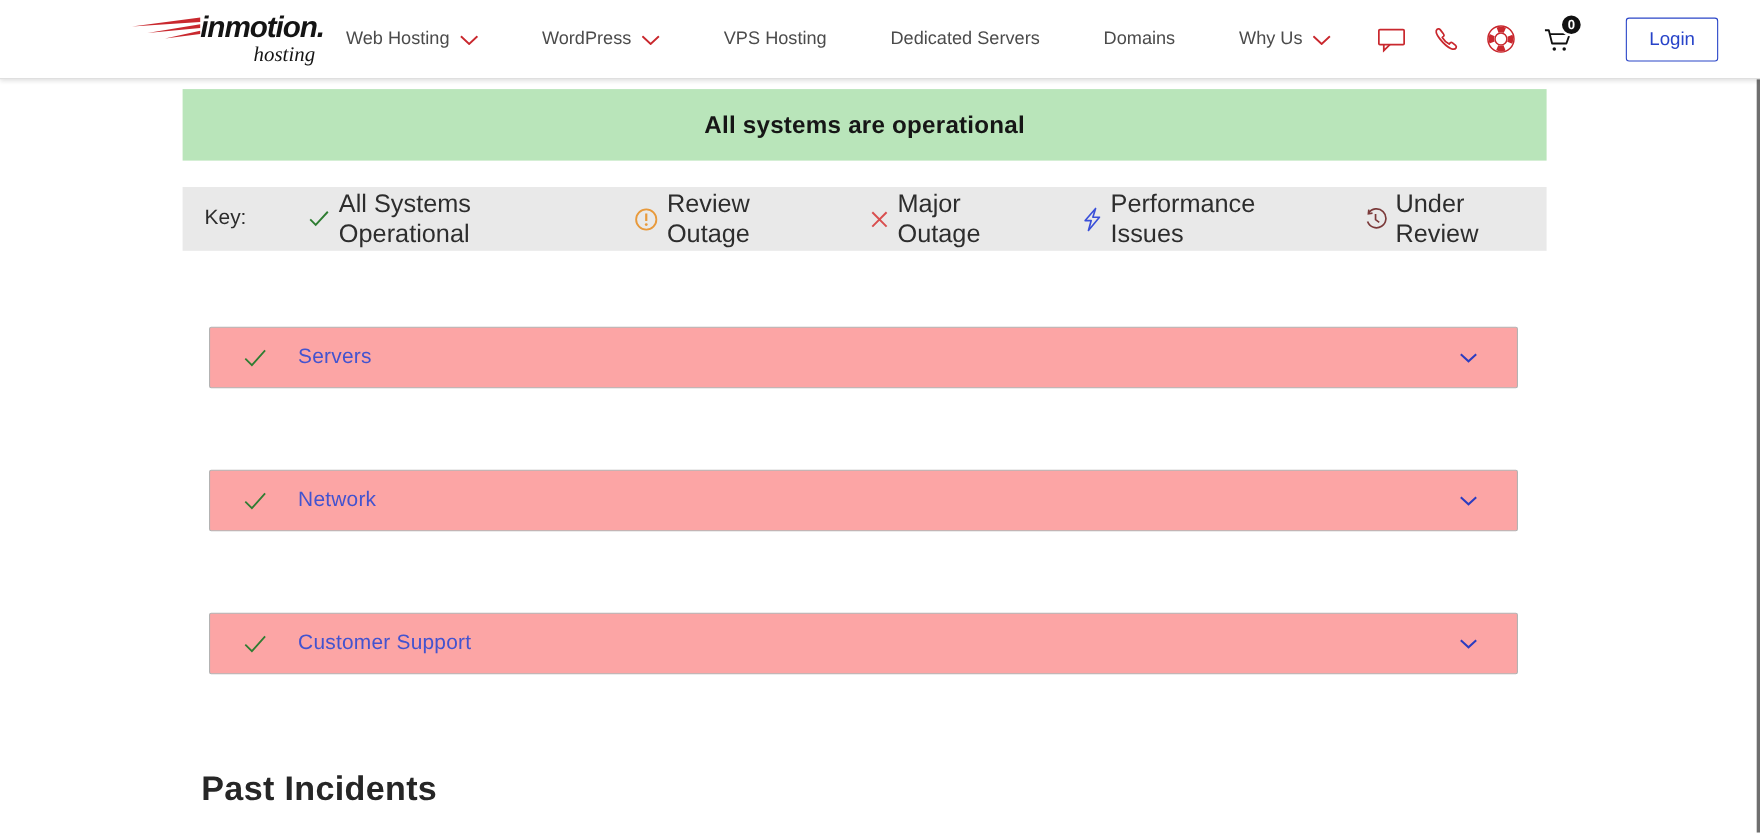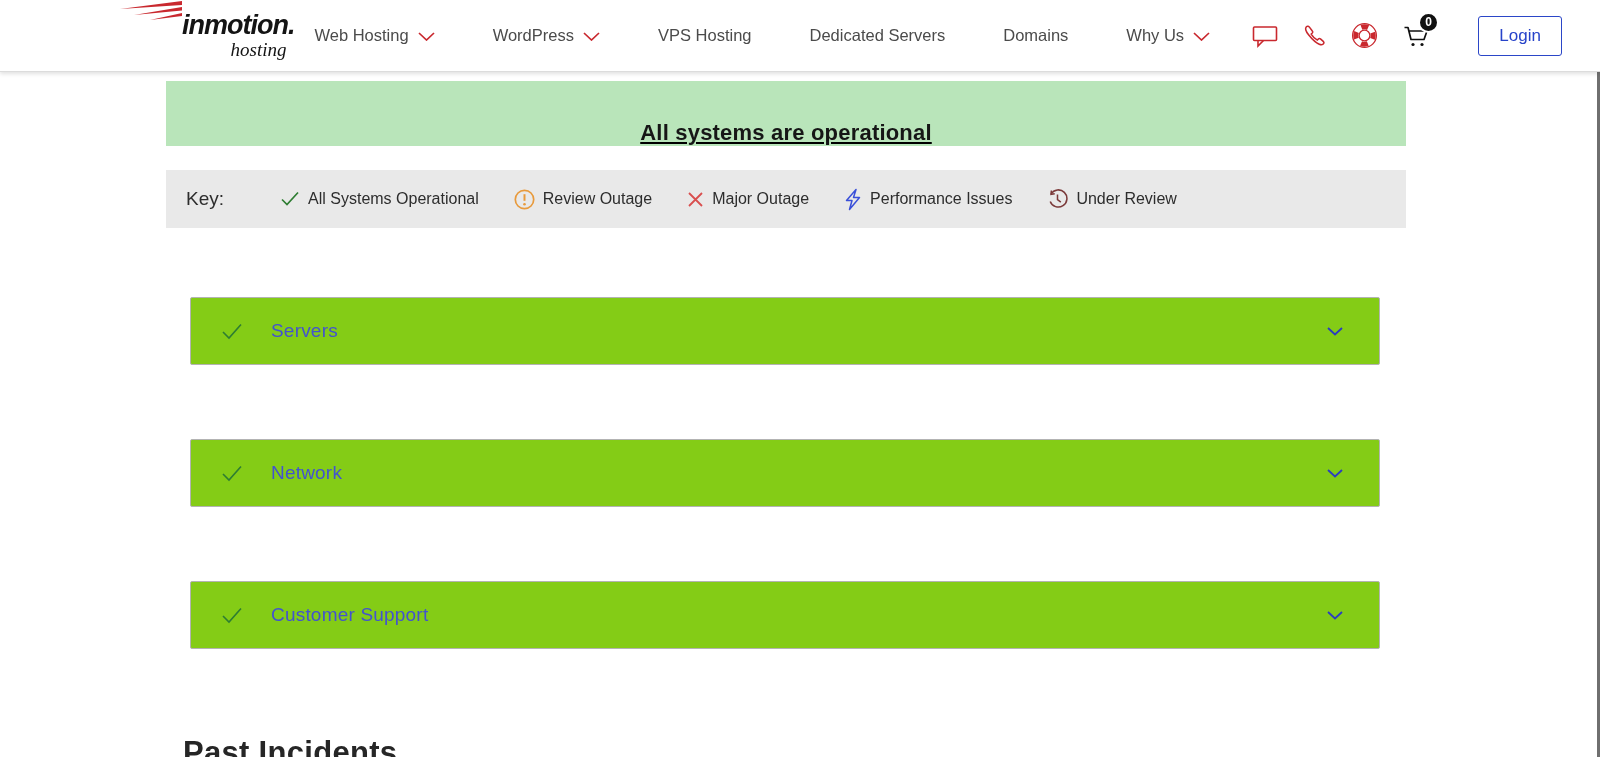--- a/index.html
+++ b/index.html
@@ -3,21 +3,21 @@
 <meta charset="utf-8">
 <style>
   * { margin:0; padding:0; box-sizing:border-box; }
   html,body { width:1600px; height:757px; background:#fff; overflow:hidden;
               font-family:"Liberation Sans", sans-serif; position:relative; }
 
   
   .header { height:72px; background:#fff; border-bottom:1px solid #dcdcdc;
             box-shadow:0 2px 4px rgba(0,0,0,.12); display:flex; align-items:center;
             padding-left:120px; position:relative; z-index:2; }
-  .logo { display:flex; align-items:flex-start; cursor:pointer; margin-right:20px; }
+  .logo { display:flex; align-items:center; cursor:pointer; margin-right:20px; }
   .logo-swoosh { margin-right:-4px; margin-top:-12px; }
   .logo-text { display:flex; flex-direction:column; align-items:flex-end; line-height:1; }
   .logo-main { font-style:italic; font-weight:bold; font-size:27px; color:#141414; letter-spacing:-1px; }
   .logo-sub  { font-style:italic; font-size:19px; color:#141414; letter-spacing:0; margin-top:1px; margin-right:8px;font-family:Liberation Serif, serif; }
 
   .nav { display:flex; align-items:center; }
   .nav-item { display:flex; align-items:center; gap:9px; font-size:16.5px; color:#4b4b4b;
               cursor:pointer; margin-right:58px; white-space:nowrap; }
   .nav-item svg { margin-top:2px; }
 
@@ -26,33 +26,33 @@
   .cart-wrap { position:relative; }
   .cart-badge { position:absolute; top:-10px; right:-9px; width:21px; height:21px; background:#111;
                 border:2px solid #fff; border-radius:50%; color:#fff; font-size:12px; font-weight:bold;
                 display:flex; align-items:center; justify-content:center; }
   .login-btn { margin-left:48px; width:84px; height:40px; background:#fff; border:1px solid #2b46c8;
                border-radius:3px; color:#2743c9; font-size:17px; display:flex; align-items:center;
                justify-content:center; cursor:pointer; font-family:"Liberation Sans",sans-serif; }
 
   
   .banner { margin:9px 194px 0 166px; height:65px; background:#b9e5ba; display:flex;
-            align-items:flex-end; justify-content:center;text-decoration:underline; }
+            align-items:center; justify-content:center; }
   .banner-text { font-size:22px; font-weight:bold; color:#161616; letter-spacing:.2px; }
 
   
   .keybar { margin:24px 194px 0 166px; height:58px; background:#e9e9e9; display:flex;
             align-items:center; padding-left:20px; }
   .key-label { font-size:19px; color:#2d2d2d; margin-right:56px; }
-  .key-item { display:flex; align-items:center; gap:8px; margin-right:35px; font-size:16px; color:#2d2d2d; }
+  .key-item { display:flex; align-items:center; gap:8px; margin-right:35px; font-size:23px; color:#2d2d2d; }
   .key-item svg { flex:0 0 auto; }
 
   
   .sections { margin:69px 0 0 190px; width:1190px; }
-  .row { height:68px; background:#84cc16; border:1px solid #b3b3b3; border-radius:2px;
+  .row { height:56px; background:#fca5a5; border:1px solid #b3b3b3; border-radius:2px;
          display:flex; align-items:center; padding:0 36px 0 30px; margin-bottom:74px; cursor:pointer; }
   .row-label { color:#4353cf; font-size:19px; margin-left:28px; letter-spacing:.2px; }
   .row-chevron { margin-left:auto; display:flex; align-items:center; cursor:pointer; }
 
   
   .past-title { margin:86px 0 0 183px; font-size:31px; font-weight:bold; color:#262626; letter-spacing:.3px; }
 
   
   .scrollbar { position:absolute; right:0; top:0; width:3px; height:757px; background:#6f6f6f; cursor:pointer; }
 </style>

